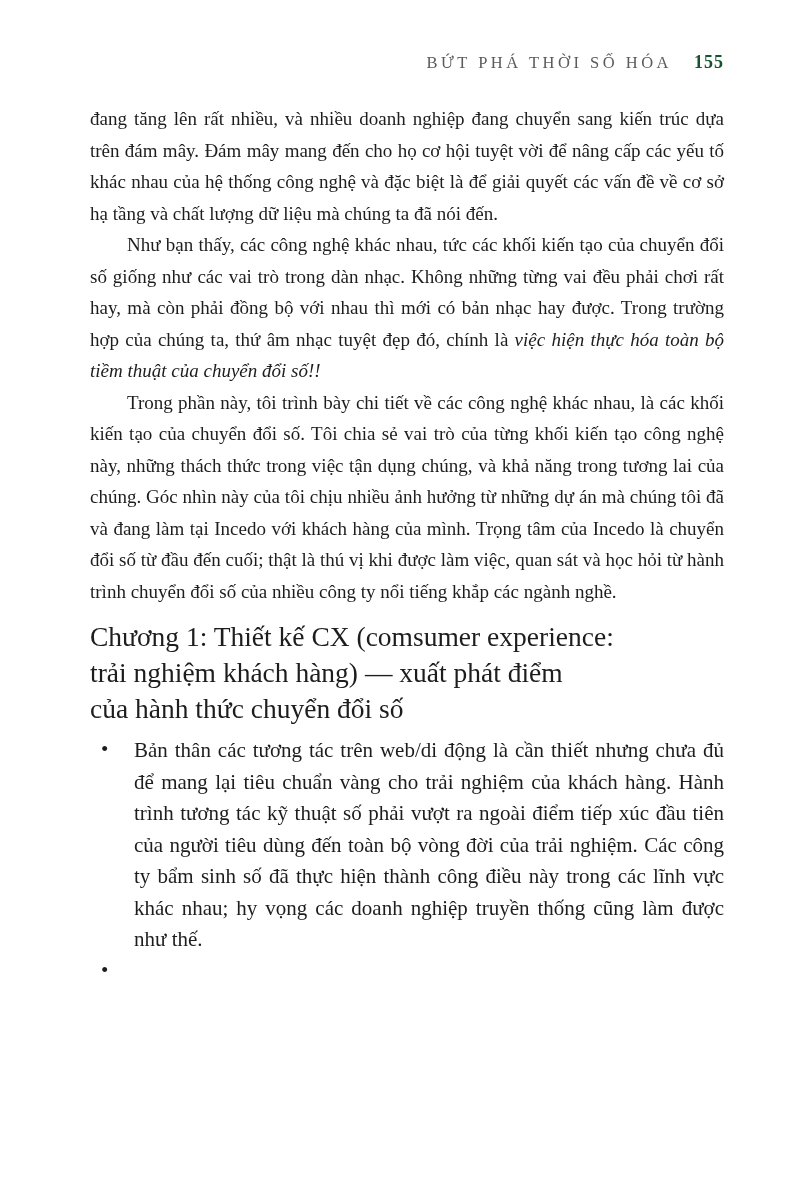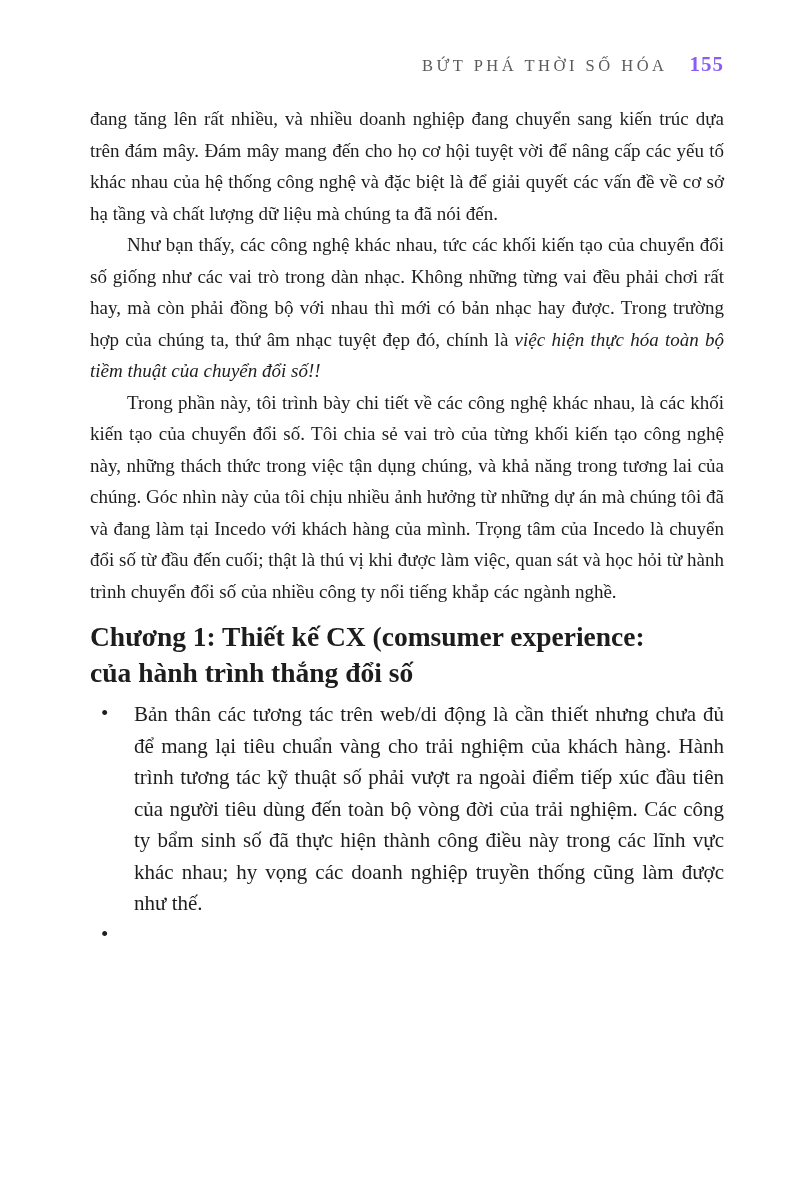--- a/index.html
+++ b/index.html
@@ -23,43 +23,43 @@
     align-items: baseline;
     gap: 22px;
   }
   .running-title {
     font-size: 16.5px;
     letter-spacing: 3.5px;
     color: #5b5b5b;
     white-space: nowrap;
   }
   .page-number {
-    font-size: 21px;
+    font-size: 18px;
     font-weight: 600;
     letter-spacing: 1px;
-    color: #8b5cf6;
+    color: #14532d;
   }
   .content {
     position: absolute;
     top: 103px;
     left: 90px;
     width: 634px;
   }
   .para {
     margin: 0;
     font-size: 19px;
     line-height: 31.5px;
     text-align: justify;
     text-justify: inter-word;
   }
   .para.indent { text-indent: 37px; }
   .para em { font-style: italic; }
   .chapter-heading {
     margin: 12px 0 8px 0;
-    font-weight: bold;
+    font-weight: normal;
     font-size: 27.5px;
     line-height: 36px;
     color: #1d1d1d;
     text-align: left;
   }
   .chapter-heading .hline { display: block; }
   .bullet-list {
     list-style: none;
     margin: 2px 0 0 0;
     padding: 0;
@@ -93,21 +93,22 @@
   <main class="content">
 
     <p class="para">đang tăng lên rất nhiều, và nhiều doanh nghiệp đang chuyển sang kiến trúc dựa trên đám mây. Đám mây mang đến cho họ cơ hội tuyệt vời để nâng cấp các yếu tố khác nhau của hệ thống công nghệ và đặc biệt là để giải quyết các vấn đề về cơ sở hạ tầng và chất lượng dữ liệu mà chúng ta đã nói đến.</p>
 
     <p class="para indent"><span>Như bạn thấy, các công nghệ khác nhau, tức các khối kiến tạo của chuyển đổi số giống như các vai trò trong dàn nhạc. Không những từng vai đều phải chơi rất hay, mà còn phải đồng bộ với nhau thì mới có bản nhạc hay được. Trong trường hợp của chúng ta, thứ âm nhạc tuyệt đẹp đó, chính là </span><em>việc hiện thực hóa toàn bộ tiềm thuật của chuyển đổi số!!</em></p>
 
     <p class="para indent">Trong phần này, tôi trình bày chi tiết về các công nghệ khác nhau, là các khối kiến tạo của chuyển đổi số. Tôi chia sẻ vai trò của từng khối kiến tạo công nghệ này, những thách thức trong việc tận dụng chúng, và khả năng trong tương lai của chúng. Góc nhìn này của tôi chịu nhiều ảnh hưởng từ những dự án mà chúng tôi đã và đang làm tại Incedo với khách hàng của mình. Trọng tâm của Incedo là chuyển đổi số từ đầu đến cuối; thật là thú vị khi được làm việc, quan sát và học hỏi từ hành trình chuyển đổi số của nhiều công ty nổi tiếng khắp các ngành nghề.</p>
 
     <h2 class="chapter-heading">
       <span class="hline">Chương 1: Thiết kế CX (comsumer experience:</span>
-      <span class="hline">của hành trình thắng đổi số</span>
+      <span class="hline">trải nghiệm khách hàng) — xuất phát điểm</span>
+      <span class="hline">của hành thức chuyển đổi số</span>
     </h2>
 
     <ul class="bullet-list">
       <li class="bullet-item">
         <span class="bullet-marker">•</span>
         <span>Bản thân các tương tác trên web/di động là cần thiết nhưng chưa đủ để mang lại tiêu chuẩn vàng cho trải nghiệm của khách hàng. Hành trình tương tác kỹ thuật số phải vượt ra ngoài điểm tiếp xúc đầu tiên của người tiêu dùng đến toàn bộ vòng đời của trải nghiệm. Các công ty bẩm sinh số đã thực hiện thành công điều này trong các lĩnh vực khác nhau; hy vọng các doanh nghiệp truyền thống cũng làm được như thế.</span>
       </li>
       <li class="bullet-item">
         <span class="bullet-marker">•</span>
       </li>

